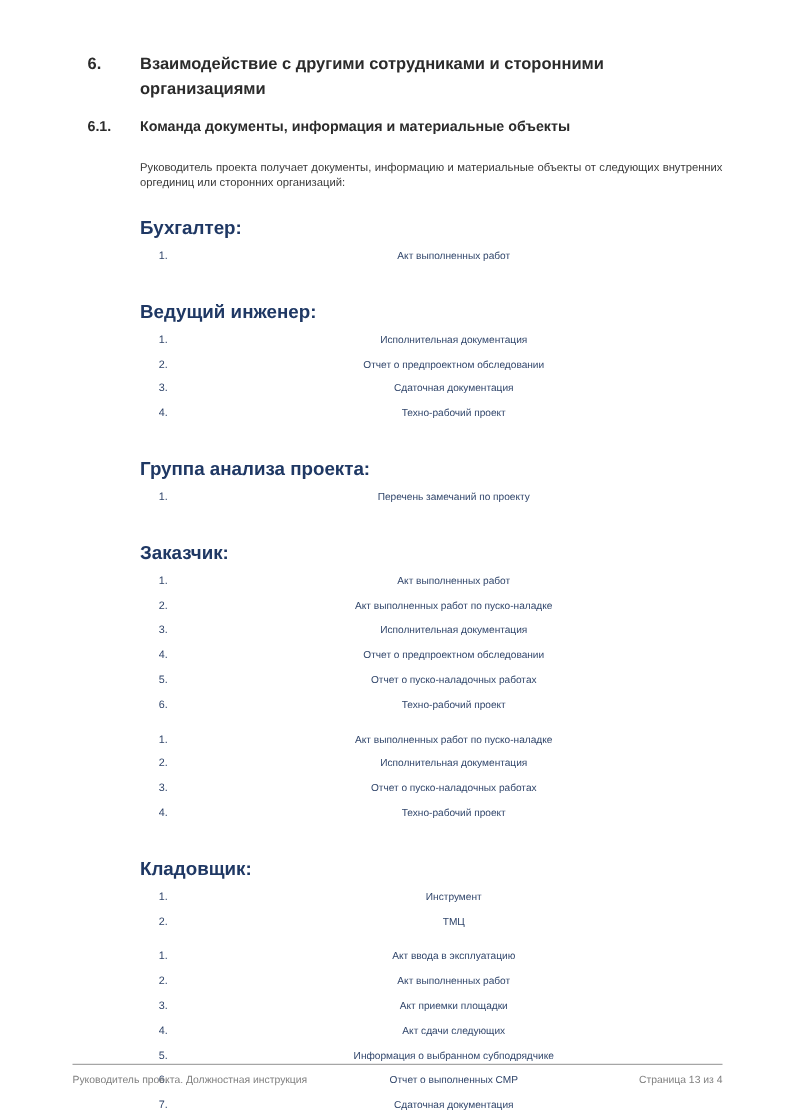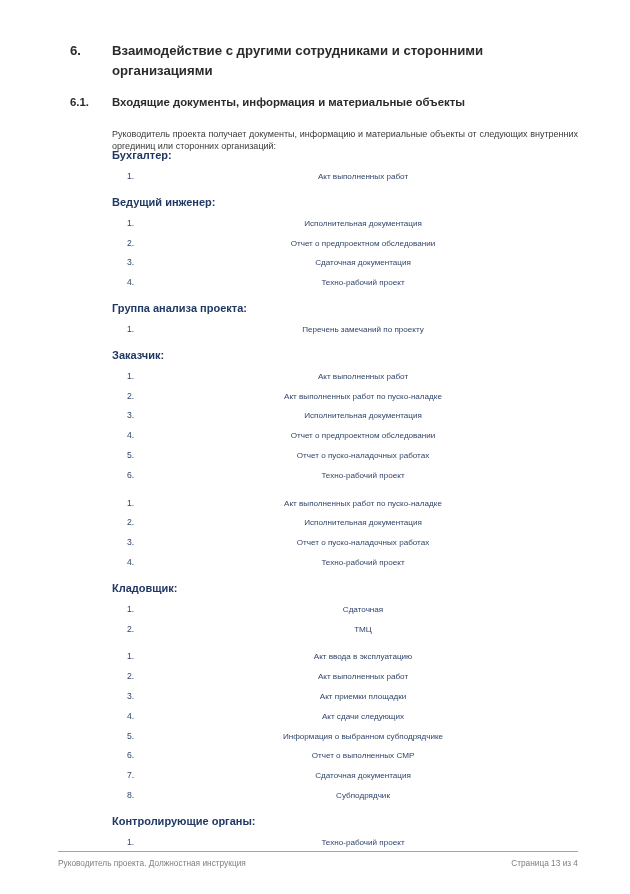--- a/index.html
+++ b/index.html
@@ -86,25 +86,26 @@
   .groups {
     position: absolute;
     left: 112px;
     top: 148px;
     width: 466px;
   }
   .group {
     margin-bottom: 8px;
   }
   .group-title {
-    font-size: 11px;
+    font-size: 15px;
     font-weight: bold;
     color: #1f3864;
     line-height: 14px;
     margin-bottom: 5px;
+    margin-top: 28px;
   }
   .item {
     display: flex;
     align-items: baseline;
     height: 19.8px;
   }
   .item-num {
     flex: 0 0 36px;
     padding-left: 15px;
     box-sizing: border-box;
@@ -146,21 +147,21 @@
 
 <div class="page">
 
   <div class="h1-row">
     <span class="h1-num">6.</span>
     <span class="h1-text">Взаимодействие с другими сотрудниками и сторонними организациями</span>
   </div>
 
   <div class="h2-row">
     <span class="h2-num">6.1.</span>
-    <span class="h2-text">Входящие документы, информация и материальные объекты</span>
+    <span class="h2-text">Команда документы, информация и материальные объекты</span>
   </div>
 
   <p class="intro">Руководитель проекта получает документы, информацию и материальные объекты от следующих внутренних оргединиц или сторонних организаций:</p>
 
   <div class="groups">
       <div class="group">
         <div class="group-title">Бухгалтер:</div>
         <div class="item">
           <span class="item-num">1.</span>
           <span class="item-text">Акт выполненных работ</span>
@@ -234,21 +235,21 @@
         </div>
         <div class="item">
           <span class="item-num">4.</span>
           <span class="item-text">Техно-рабочий проект</span>
         </div>
       </div>
       <div class="group">
         <div class="group-title">Кладовщик:</div>
         <div class="item">
           <span class="item-num">1.</span>
-          <span class="item-text">Сдаточная</span>
+          <span class="item-text">Инструмент</span>
         </div>
         <div class="item">
           <span class="item-num">2.</span>
           <span class="item-text">ТМЦ</span>
         </div>
       </div>
       <div class="group">
         <div class="item">
           <span class="item-num">1.</span>
           <span class="item-text">Акт ввода в эксплуатацию</span>

